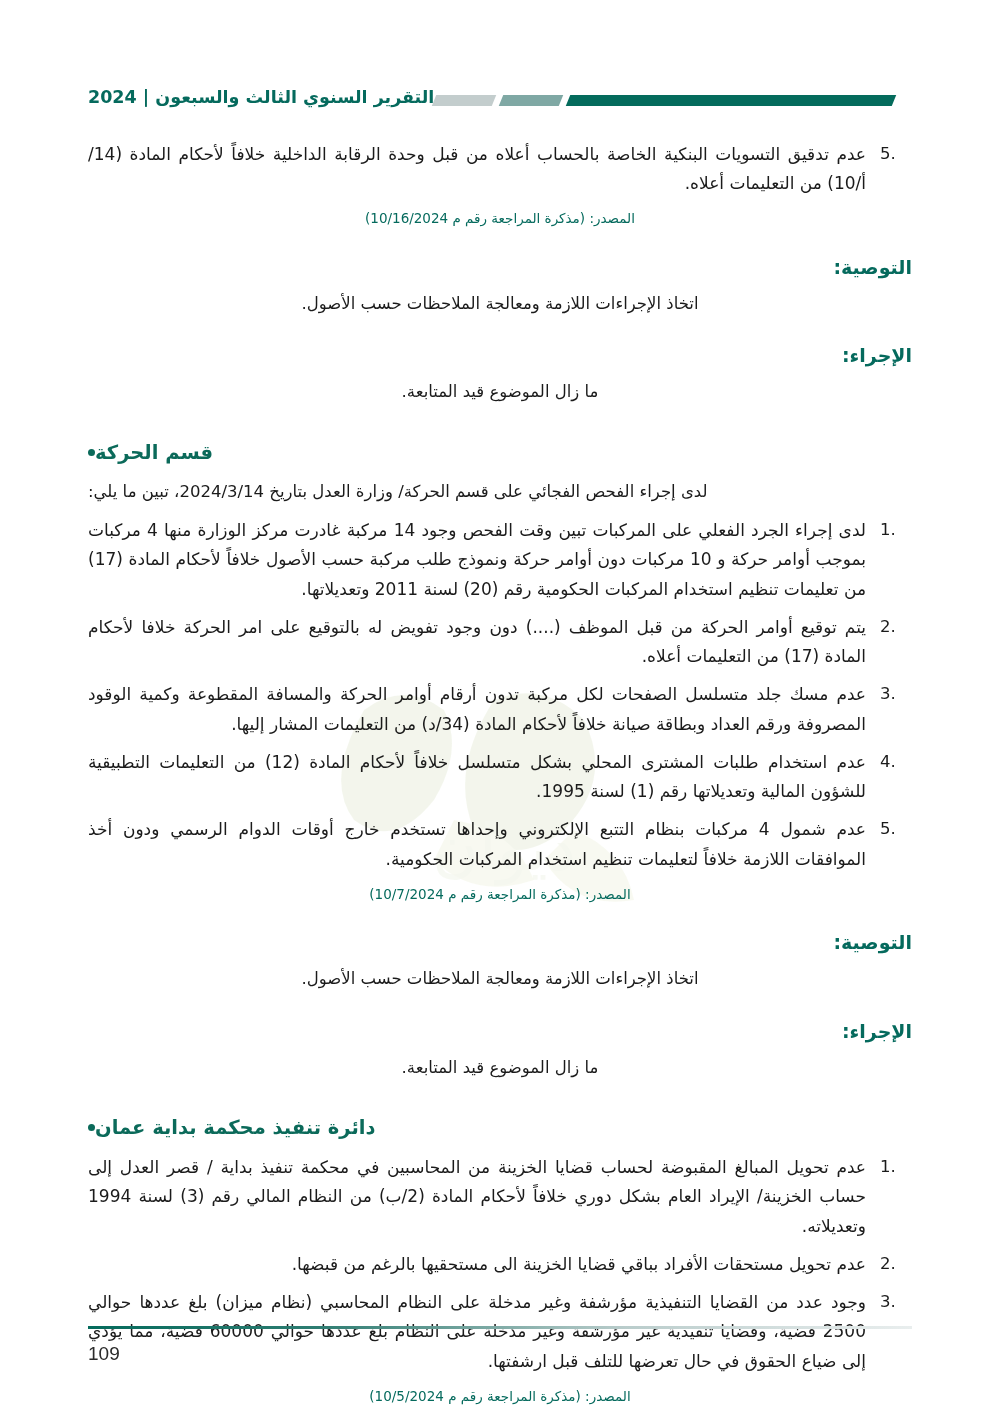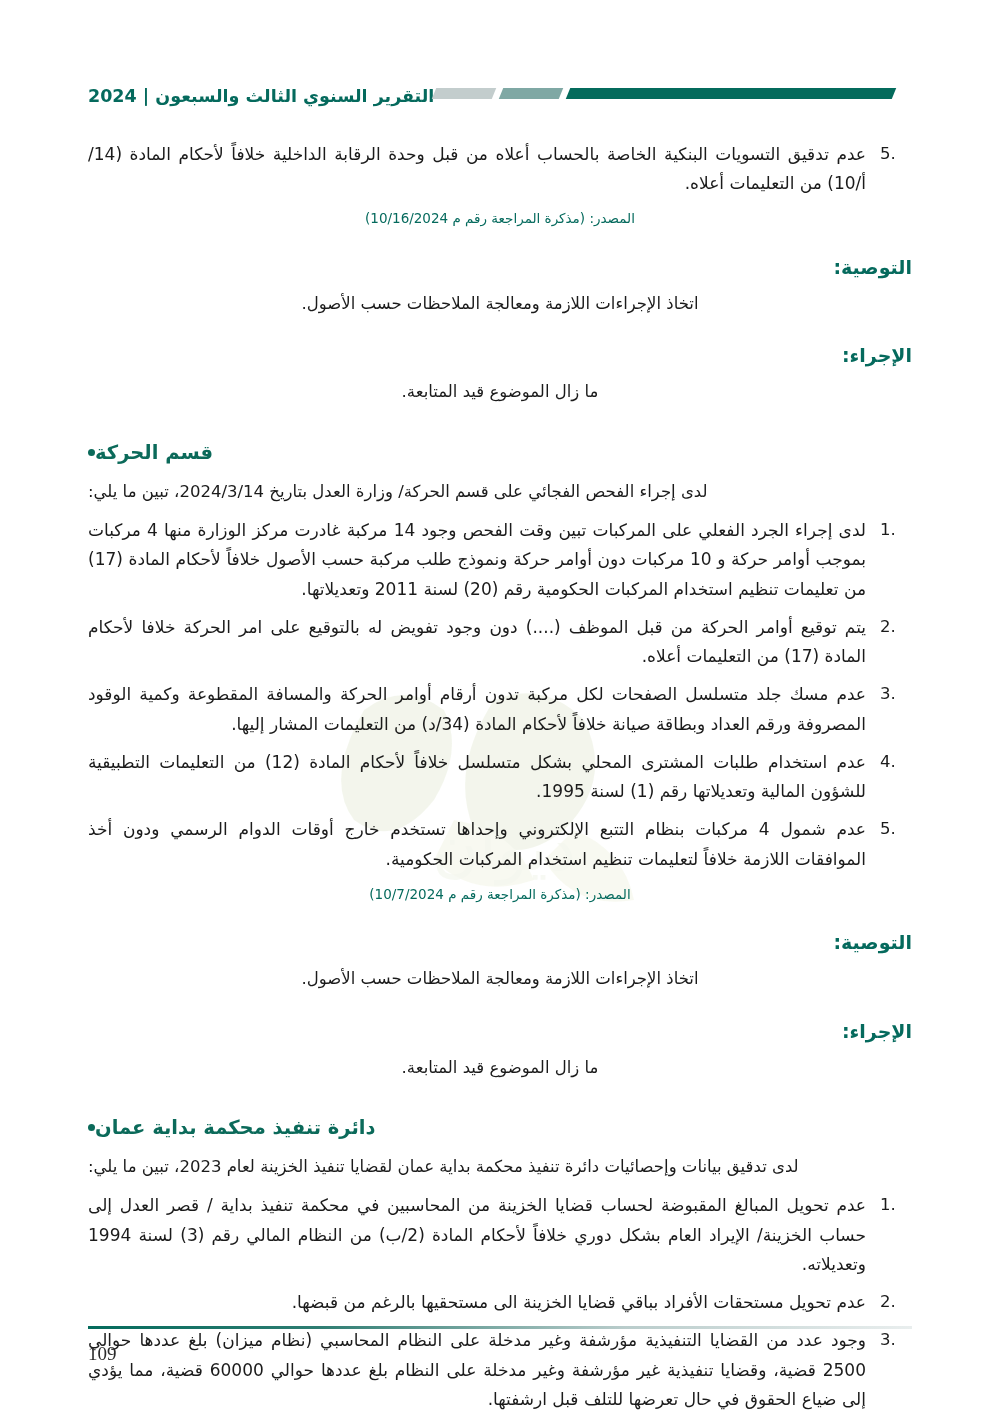--- a/index.html
+++ b/index.html
@@ -42,23 +42,22 @@
 
   
   .doc-header {
     position: absolute;
     top: 72px;
     right: 88px;
     left: 88px;
     height: 34px;
     display: flex;
     flex-direction: row-reverse;
-    align-items: flex-start;
+    align-items: flex-end;
     z-index: 3;
-    margin-top: 16px;
   }
   .doc-header-title {
     color: #056a5d;
     font-weight: bold;
     font-size: 17.5px;
     letter-spacing: 0px;
     white-space: nowrap;
     line-height: 1;
     direction: rtl;
   }
@@ -192,21 +191,21 @@
     height: 3px;
     width: 100%;
     background: linear-gradient(to left, #e9eeee 0%, #b9cccb 35%, #2e7d72 72%, #046b5c 100%);
   }
   .footer-num {
     margin-top: 14px;
     font-size: 19px;
     color: #2b2b2b;
     text-align: left;
     direction: ltr;
-    font-family: Liberation Serif, serif;
+    font-family: Liberation Sans, sans-serif;
   }
 </style>
 </head>
 <body>
 
 <div class="page">
 
   <div class="watermark">
     <svg width="520" height="250" viewBox="0 0 520 250" xmlns="http://www.w3.org/2000/svg" aria-hidden="true">
       <g fill="#7d9a33">
@@ -283,21 +282,20 @@
     <p class="para">اتخاذ الإجراءات اللازمة ومعالجة الملاحظات حسب الأصول.</p>
 
     <h3 class="sub-head">الإجراء:</h3>
     <p class="para">ما زال الموضوع قيد المتابعة.</p>
 
     <h2 class="section-head">
       <span class="bullet"></span>
       <span class="sh-text">دائرة تنفيذ محكمة بداية عمان</span>
     </h2>
 
-    <p class="intro">لدى تدقيق بيانات وإحصائيات دائرة تنفيذ محكمة بداية عمان لقضايا تنفيذ الخزينة لعام 2023، تبين ما يلي:</p>
 
     <ol class="num-list">
       <li>
         <span class="li-marker">1.</span>
         <span class="li-body">عدم تحويل المبالغ المقبوضة لحساب قضايا الخزينة من المحاسبين في محكمة تنفيذ بداية / قصر العدل إلى حساب الخزينة/ الإيراد العام بشكل دوري خلافاً لأحكام المادة (2/ب) من النظام المالي رقم (3) لسنة 1994 وتعديلاته.</span>
       </li>
       <li>
         <span class="li-marker">2.</span>
         <span class="li-body">عدم تحويل مستحقات الأفراد بباقي قضايا الخزينة الى مستحقيها بالرغم من قبضها.</span>
       </li>

